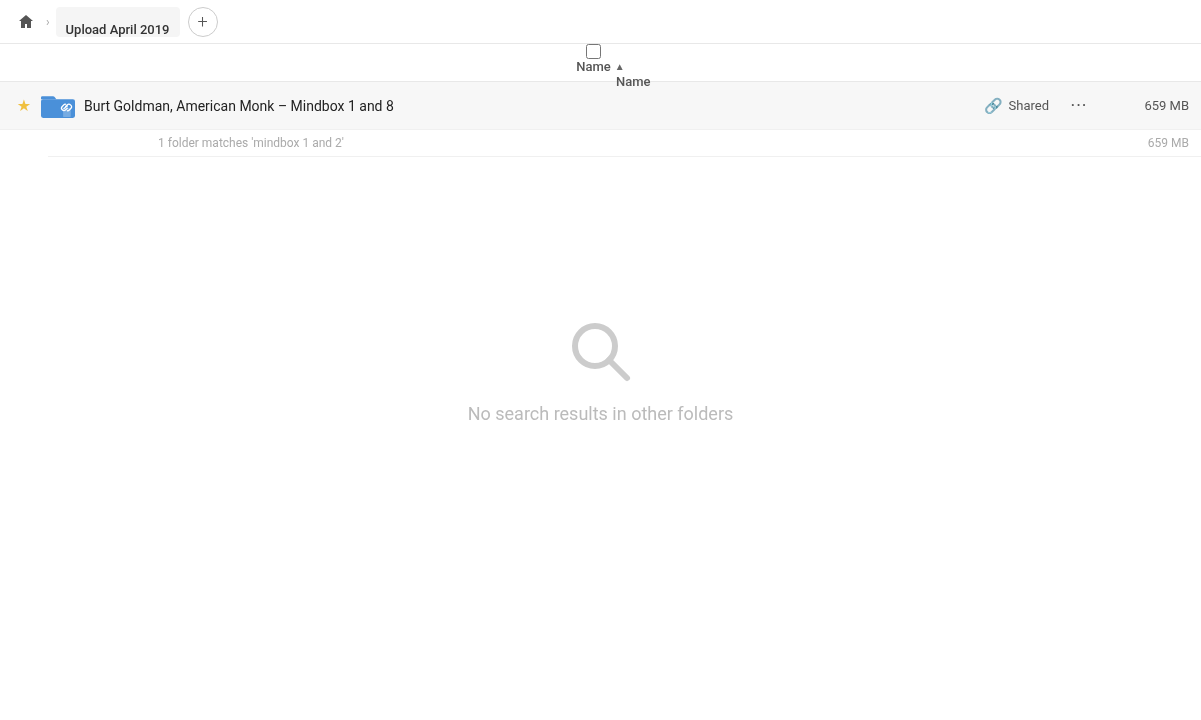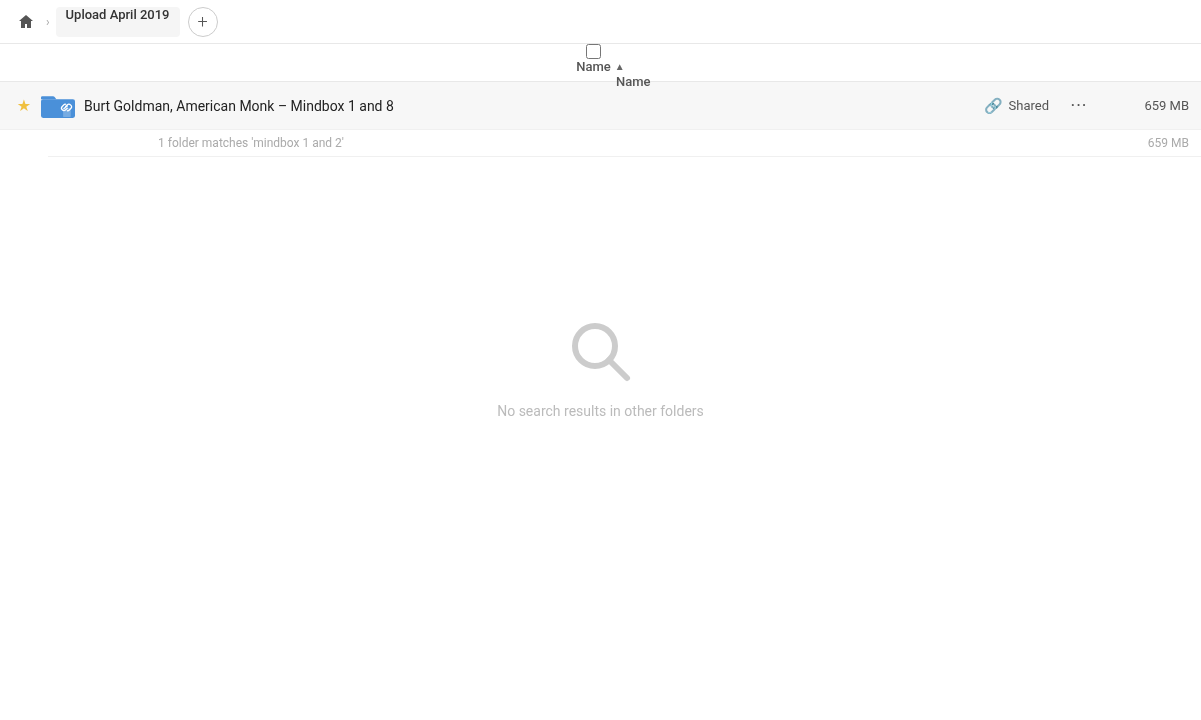--- a/index.html
+++ b/index.html
@@ -41,21 +41,21 @@
     }
 
     .breadcrumb-separator {
       color: #aaa;
       font-size: 12px;
       margin: 0 2px;
     }
 
     .breadcrumb-item {
       display: flex;
-      align-items: flex-start;
+      align-items: flex-end;
       height: 30px;
       padding: 0 10px;
       background: #f5f5f5;
       border-radius: 4px;
       font-size: 13px;
       font-weight: 500;
       color: #333;
       cursor: pointer;
     }
 
@@ -232,21 +232,21 @@
 
     .search-icon-large {
       width: 70px;
       height: 70px;
       display: flex;
       align-items: center;
       justify-content: center;
     }
 
     .empty-text {
-      font-size: 14px;
+      font-size: 18px;
       color: #bbb;
       font-weight: 400;
     }
   </style>
 </head>
 <body>
 
 <div class="breadcrumb-bar">
   <div class="breadcrumb-home">
     <svg width="16" height="16" viewBox="0 0 16 16" fill="currentColor">

